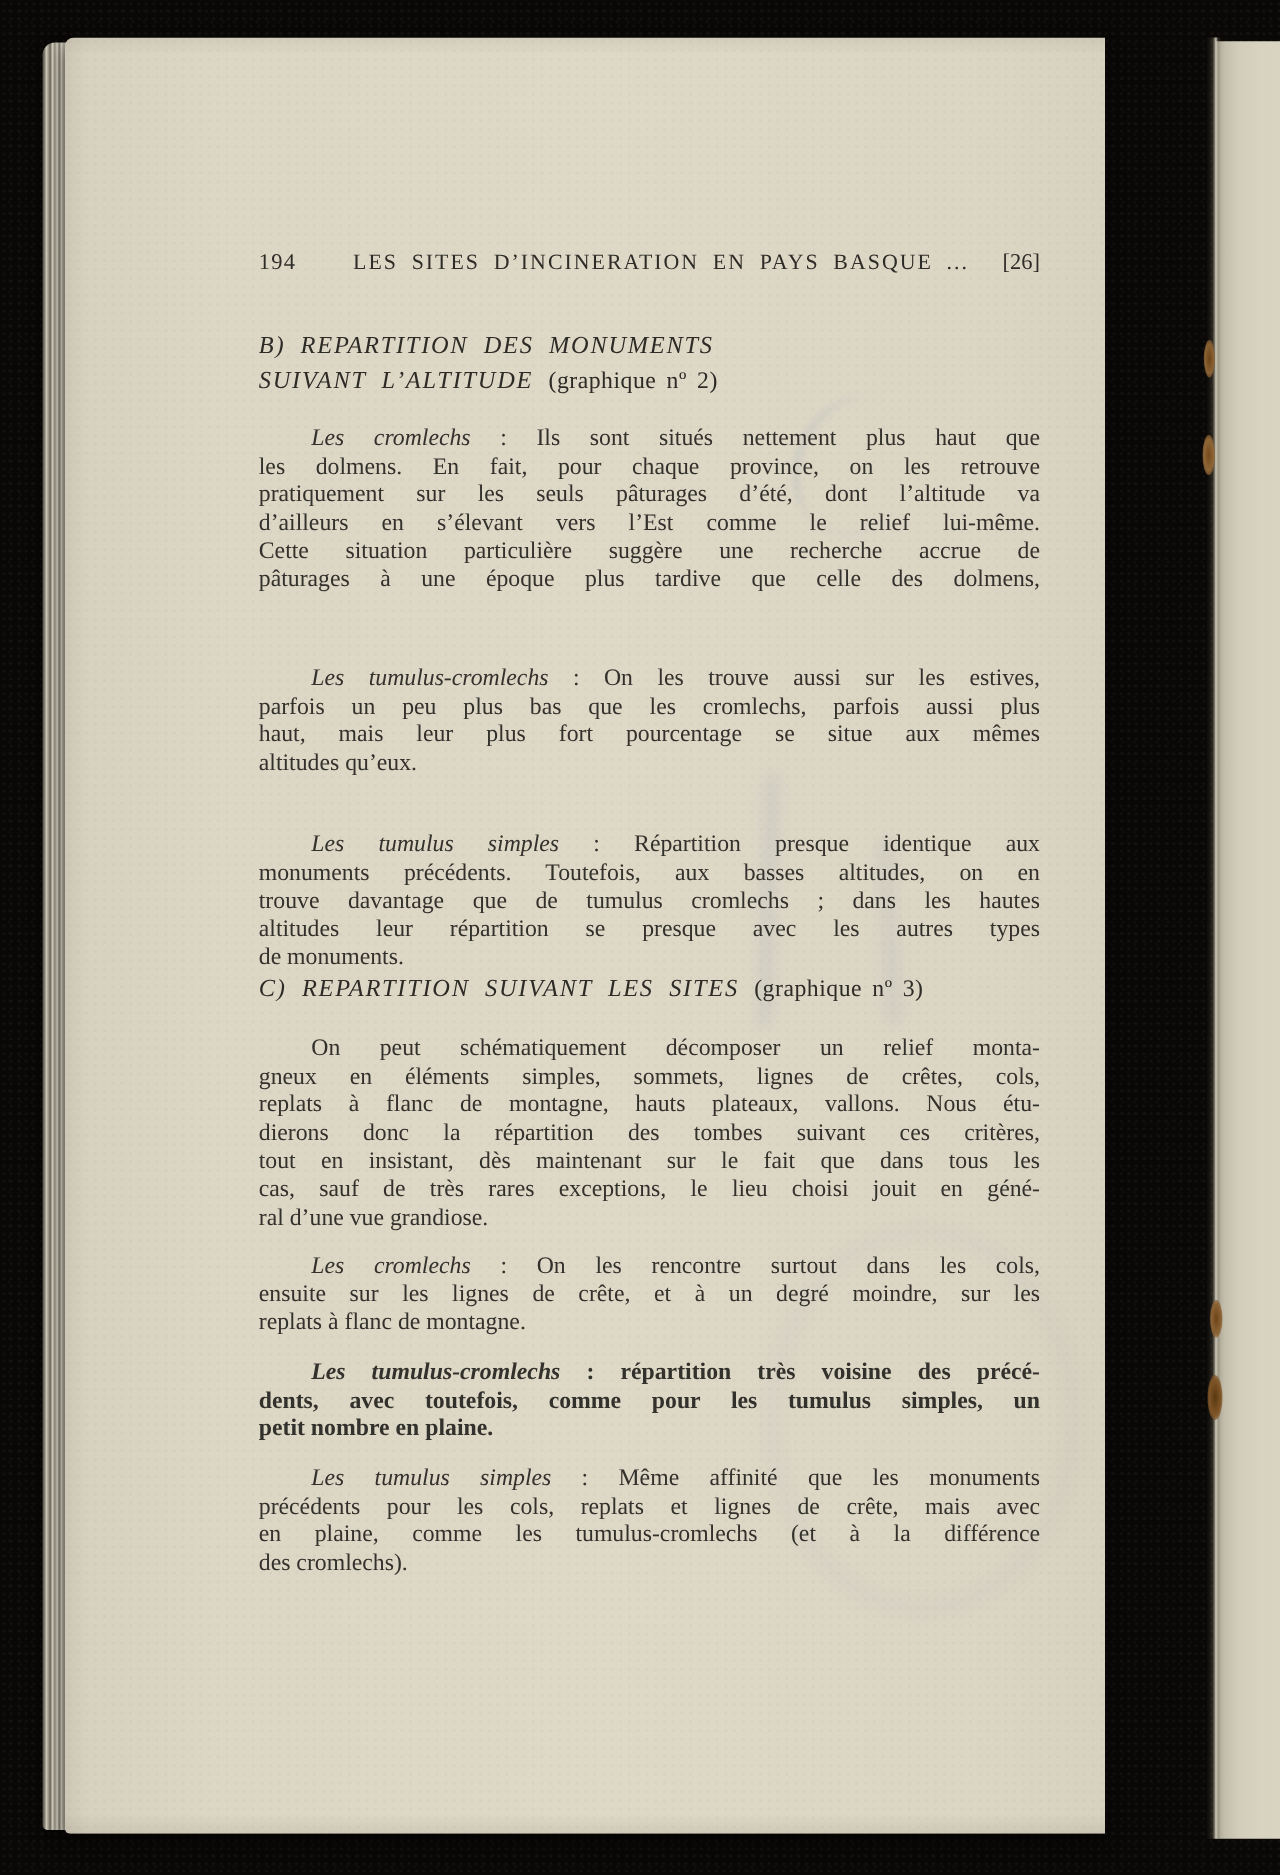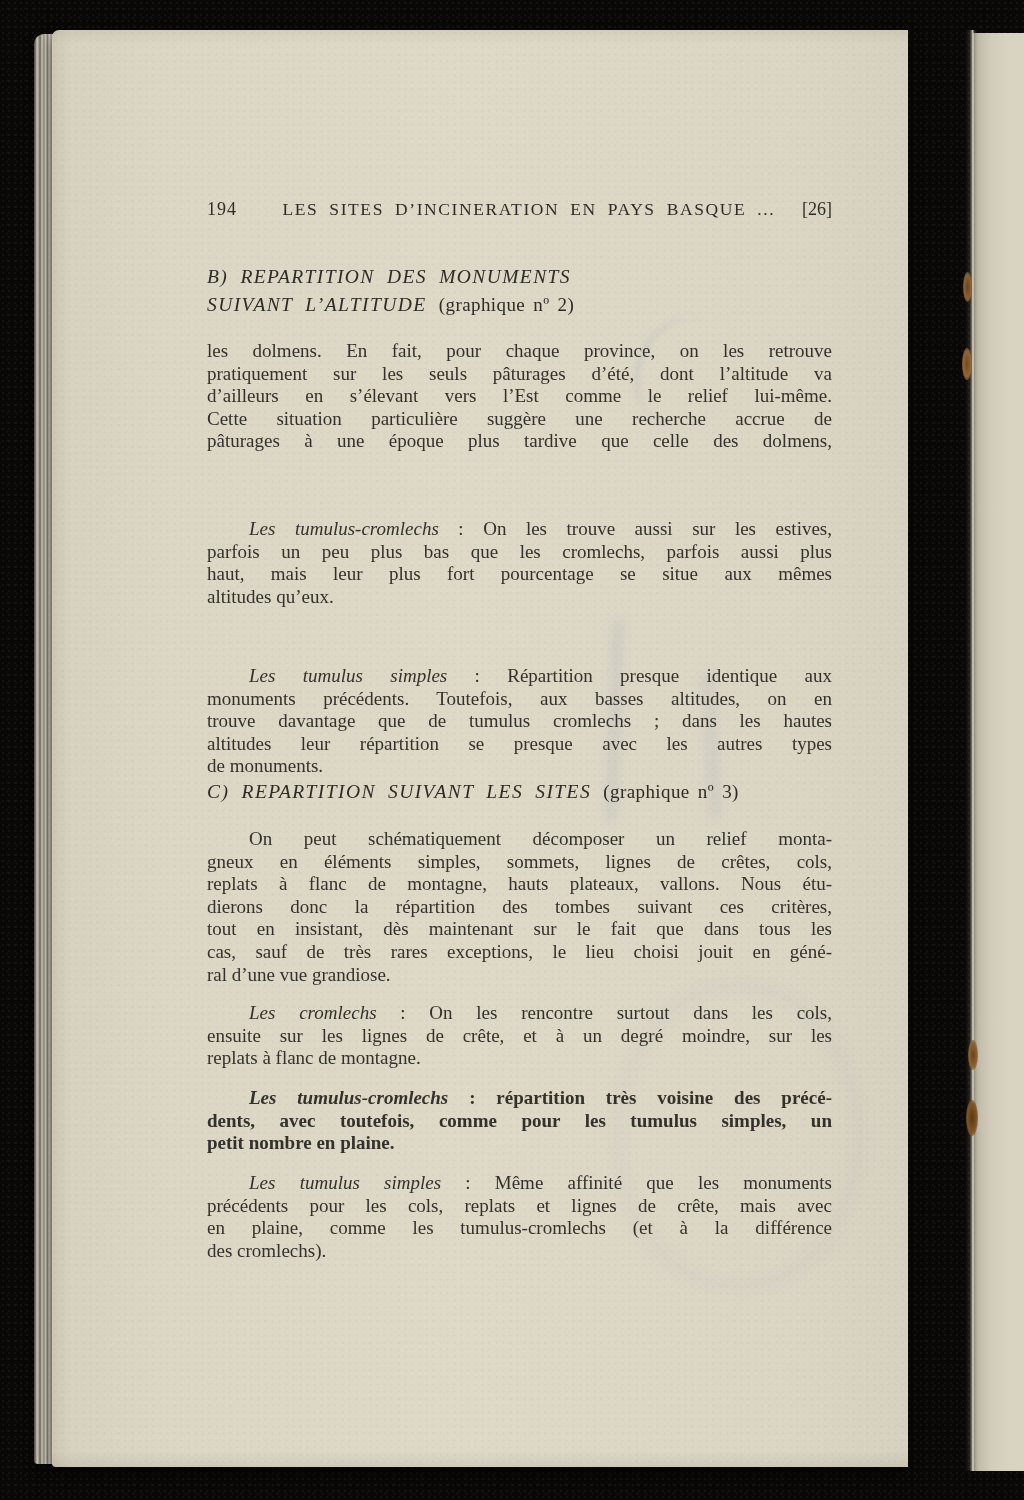--- a/index.html
+++ b/index.html
@@ -32,21 +32,20 @@
   .page{
     position:absolute;left:52px;top:30px;width:832px;height:1437px;
     background:
       linear-gradient(180deg, rgba(120,112,95,0.10) 0, rgba(120,112,95,0) 14px),
       linear-gradient(0deg, rgba(110,102,86,0.12) 0, rgba(110,102,86,0) 16px),
       linear-gradient(90deg,
         #cdc6b5 0px, #d7d1c0 18px, #dcd6c5 120px, #ded8c7 420px,
         #dbd5c4 740px, #d6d0be 860px, #ccc5b2 905px, #c3bcaa 920px);
     border-radius:7px 0 0 4px;
     box-shadow:0 6px 14px rgba(0,0,0,0.6);
-    padding-left:24px;
   }
   .paper-grain{
     position:absolute;inset:0;border-radius:inherit;pointer-events:none;
     background-image:
       radial-gradient(rgba(120,110,90,0.045) 1px, transparent 1.4px),
       radial-gradient(rgba(255,252,240,0.05) 1px, transparent 1.4px);
     background-size:7px 7px, 11px 11px;
     background-position:0 0, 4px 6px;
   }
 
@@ -119,21 +118,21 @@
   .heading-b{top:66px;}
   .heading-c{top:581px;}
 
   .para{font-size:19px;color:#33312c;}
   .tline{line-height:22.6px;text-align:justify;text-align-last:justify;
          white-space:nowrap;}
   .tline.first{text-indent:42px;}
   .tline.last{text-align-last:left;}
   .lead{font-style:italic;}
 
-  .p-b1{top:143px;} .p-b2{top:321px;} .p-b3{top:430px;margin-top:38px;}
+  .p-b1{top:143px;} .p-b2{top:335px;} .p-b3{top:430px;margin-top:38px;}
   .p-c1{top:631px;} .p-c2{top:805px;} .p-c3{top:890px;font-weight:bold;} .p-c4{top:975px;}
 </style>
 </head>
 <body>
 
 <div class="stage">
 
   <div class="edge-stack"></div>
 
   <div class="page">
@@ -151,20 +150,21 @@
         <span class="rh-title">LES SITES D’INCINERATION EN PAYS BASQUE ...</span>
         <span class="rh-ref">[26]</span>
       </div>
 
       <div class="block sec-heading heading-b">
         <div>B) REPARTITION DES MONUMENTS</div>
         <div><span>SUIVANT L’ALTITUDE</span> <span class="roman">(graphique nº 2)</span></div>
       </div>
 
       <div class="block para p-b1">
+          <div class="tline first"><span class="lead">Les cromlechs</span><span>&nbsp;: Ils sont situés nettement plus haut que</span></div>
           <div class="tline">les dolmens. En fait, pour chaque province, on les retrouve</div>
           <div class="tline">pratiquement sur les seuls pâturages d’été, dont l’altitude va</div>
           <div class="tline">d’ailleurs en s’élevant vers l’Est comme le relief lui-même.</div>
           <div class="tline">Cette situation particulière suggère une recherche accrue de</div>
           <div class="tline">pâturages à une époque plus tardive que celle des dolmens,</div>
         </div>
       <div class="block para p-b2">
           <div class="tline first"><span class="lead">Les tumulus-cromlechs</span><span>&nbsp;: On les trouve aussi sur les estives,</span></div>
           <div class="tline">parfois un peu plus bas que les cromlechs, parfois aussi plus</div>
           <div class="tline">haut, mais leur plus fort pourcentage se situe aux mêmes</div>

